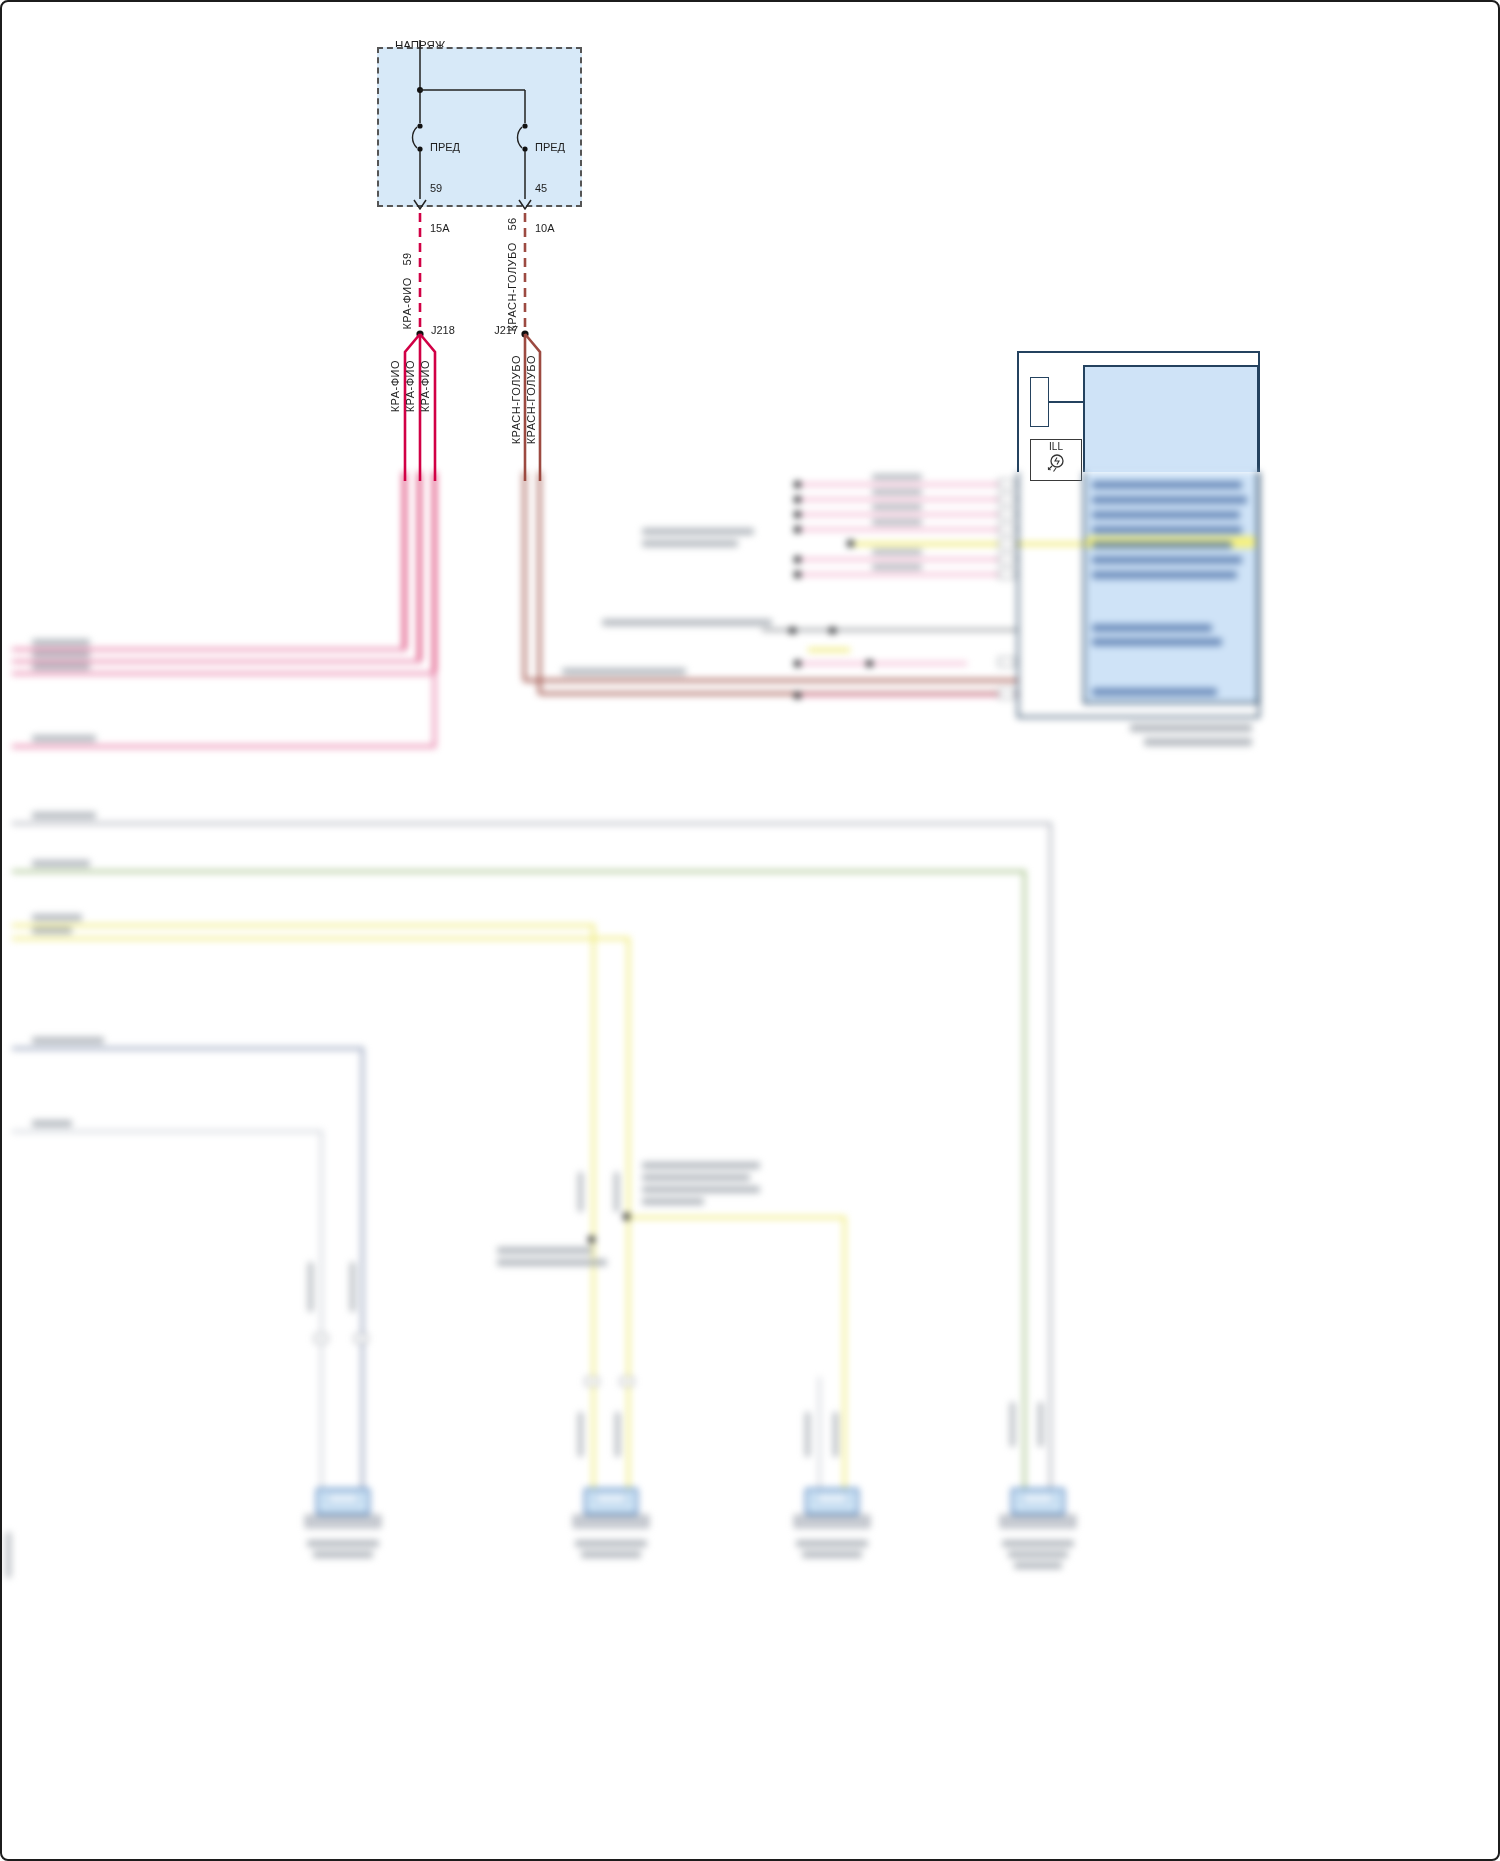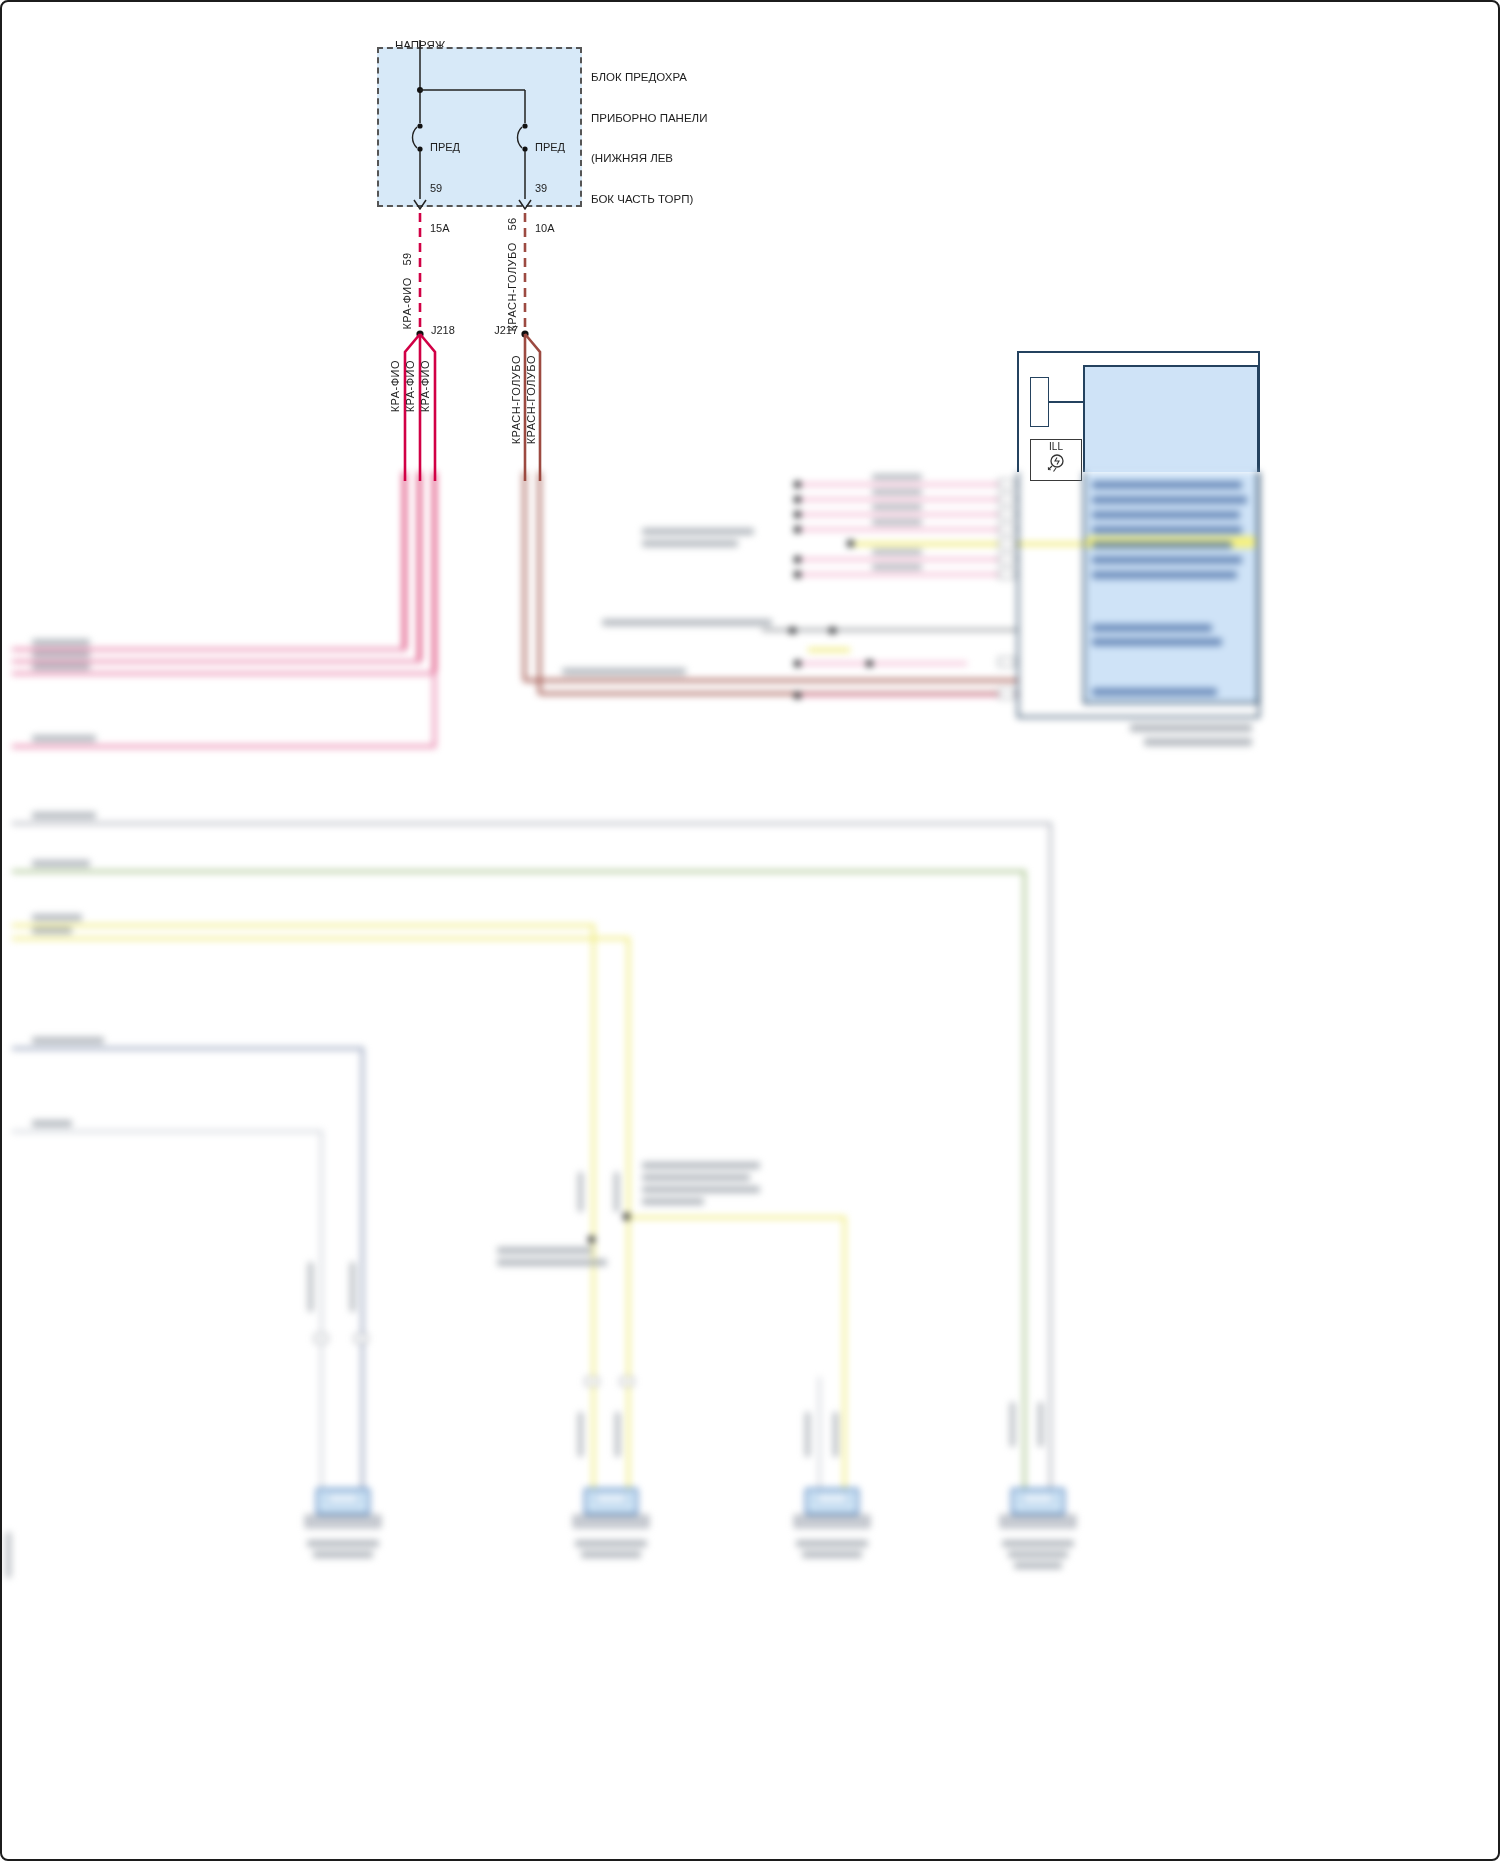--- a/index.html
+++ b/index.html
@@ -53,36 +53,30 @@
 
 <div class="page">
 
   <div class="abs lbl" style="left:393px; top:10px;">
     <div>НАПРЯЖ</div>
     <div>ОТ АККУМ</div>
   </div>
 
   <div class="abs fusebox"></div>
 
-  <div class="abs lbl" style="left:589px; top:42px;">
-    <div>БЛОК ПРЕДОХРА</div>
-    <div>ПРИБОРНО ПАНЕЛИ</div>
-    <div>(НИЖНЯЯ ЛЕВ</div>
-    <div>БОК ЧАСТЬ ТОРП)</div>
-  </div>
 
   <div class="abs lbl" style="left:428px; top:112px; font-size:11px;">
     <div>ПРЕД</div>
     <div>59</div>
     <div>15А</div>
   </div>
 
   <div class="abs lbl" style="left:533px; top:112px; font-size:11px;">
     <div>ПРЕД</div>
-    <div>39</div>
+    <div>45</div>
     <div>10А</div>
   </div>
 
   <svg class="abs" style="left:0; top:0; pointer-events:none;" width="1500" height="480">
 
     <line x1="418" y1="38" x2="418" y2="121" stroke="#222" stroke-width="1.5"></line>
     <circle cx="418" cy="88" r="3" fill="#111"></circle>
     <line x1="418" y1="88" x2="523" y2="88" stroke="#222" stroke-width="1.5"></line>
     <line x1="523" y1="88" x2="523" y2="121" stroke="#222" stroke-width="1.5"></line>
 

